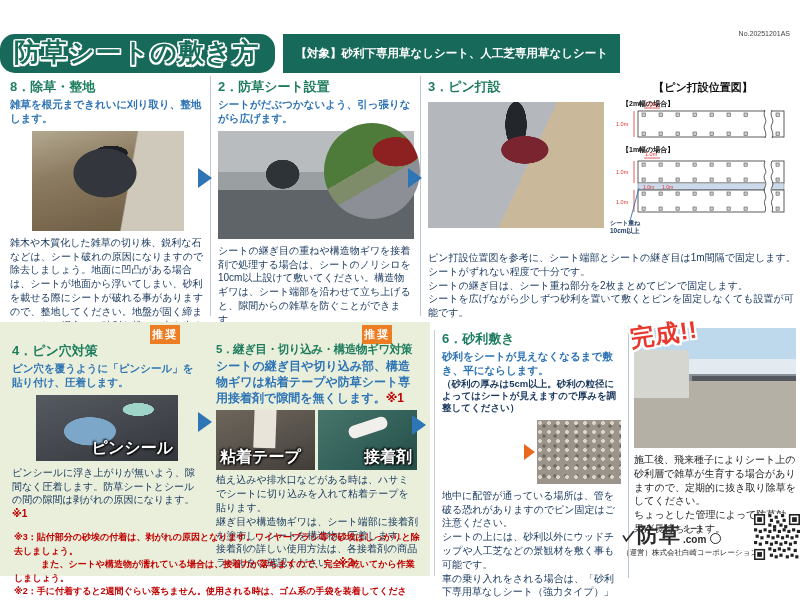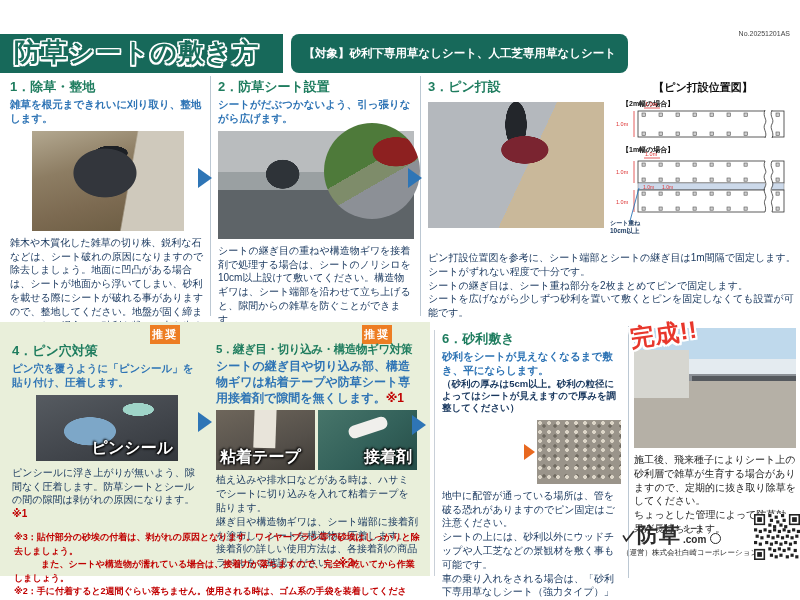--- a/index.html
+++ b/index.html
@@ -4,26 +4,26 @@
 <style>
   * { margin:0; padding:0; box-sizing:border-box; }
   html,body { width:800px; height:600px; }
   body { font-family:"Liberation Sans","DejaVu Sans",sans-serif; background:#fff; position:relative; overflow:hidden; }
 
   .abs { position:absolute; }
 
   
   .doc-no { position:absolute; top:30px; right:10px; font-size:7px; color:#444; }
   .banner { position:absolute; top:34px; left:0; display:flex; align-items:stretch; }
-  .title-block { background:#17695A; padding:1px 24px 3px 14px; display:flex; align-items:center; }
+  .title-block { background:#17695A; padding:1px 16px 3px 14px; display:flex; align-items:center;border-radius:15px; }
   .main-title { font-size:26px; font-weight:bold; color:#1A6E5C; letter-spacing:1px;
     text-shadow:-1.5px -1.5px 0 #fff, 1.5px -1.5px 0 #fff, -1.5px 1.5px 0 #fff, 1.5px 1.5px 0 #fff,
                  0 -1.5px 0 #fff, 0 1.5px 0 #fff, -1.5px 0 0 #fff, 1.5px 0 0 #fff; }
   .target-box { background:#17695A; color:#fff; font-size:11.5px; font-weight:bold;
-    margin-left:8px; padding:0 12px; display:flex; align-items:center;border-radius:8px; }
+    margin-left:8px; padding:0 12px; display:flex; align-items:center; }
 
   
   .step-heading { font-size:13px; font-weight:bold; color:#1F7D5F; margin-bottom:2px; }
   .step-heading.small { font-size:11.5px; letter-spacing:-0.4px; white-space:nowrap; }
   .subtitle { font-size:10.5px; font-weight:bold; color:#2E74B5; line-height:1.32; }
   .body-text { font-size:10px; color:#17365D; line-height:1.38; margin-top:5px; white-space:pre-line; }
   .ref { color:#C00000; font-weight:bold; }
   .paren-note { font-size:9.5px; color:#17365D; font-weight:bold; line-height:1.3; white-space:pre-line; }
 
   .vline { position:absolute; width:1px; background:#bcc8d3; }
@@ -109,21 +109,21 @@
     <div class="title-block">
       <span class="main-title">防草シートの敷き方</span>
     </div>
     <div class="target-box">【対象】砂利下専用草なしシート、人工芝専用草なしシート</div>
   </div>
 
   <div class="vline" style="left:210px; top:76px; height:240px;"></div>
   <div class="vline" style="left:420px; top:76px; height:240px;"></div>
 
   <div class="abs" style="left:10px; top:78px; width:196px;">
-    <div class="step-heading">1．除草・整地</div>
+    <div class="step-heading">8．除草・整地</div>
     <div class="subtitle">雑草を根元まできれいに刈り取り、整地します。</div>
     <div class="photo p1" style="width:152px; height:100px; margin:5px auto 0;"></div>
     <div class="body-text">雑木や木質化した雑草の切り株、鋭利な石などは、シート破れの原因になりますので除去しましょう。地面に凹凸がある場合は、シートが地面から浮いてしまい、砂利を載せる際にシートが破れる事がありますので、整地してください。地盤が固く締まっていない場合は、砂利を載せて上を歩く際に、破れる恐れがありますので、しっかり転圧してください。</div>
   </div>
   <div class="arrow-right abs" style="left:198px; top:168px;"></div>
 
   <div class="abs" style="left:218px; top:78px; width:196px;">
     <div class="step-heading">2．防草シート設置</div>
     <div class="subtitle">シートがだぶつかないよう、引っ張りながら広げます。</div>
     <div class="photo p2" style="width:196px; height:108px; margin-top:5px; overflow:visible;">

